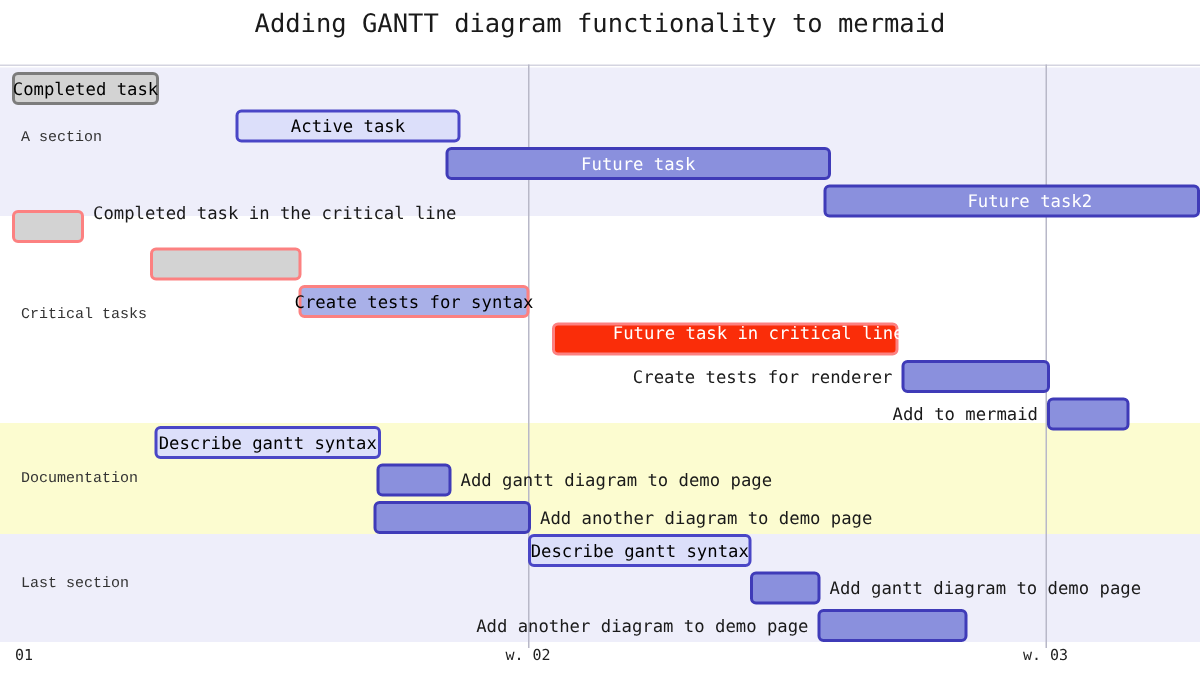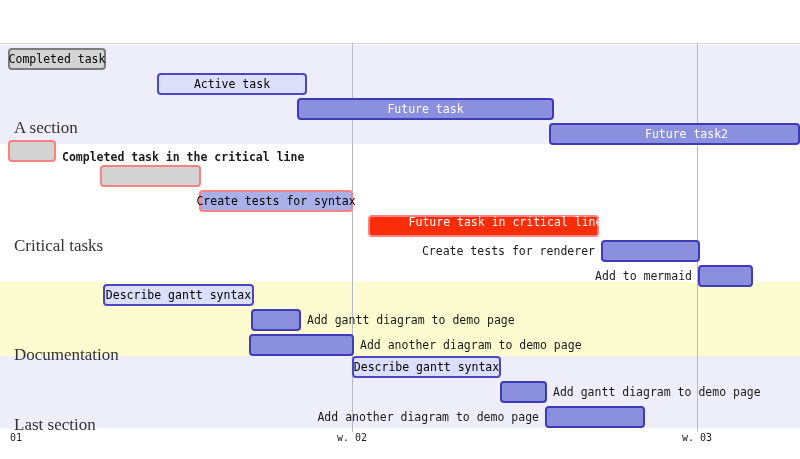--- a/index.html
+++ b/index.html
@@ -41,25 +41,24 @@
   .grid-line {
     position: absolute;
     top: 0;
     width: 1px;
     height: 385px;
     background: #b8b8c8;
   }
   .section-label {
     position: absolute;
     left: 14px;
-    font-size: 17px;
+    font-size: 10px;
     color: #333333;
-    font-family: Liberation Serif, serif;
+    font-family: Liberation Mono, monospace;
     white-space: nowrap;
-    margin-top: 31px;
   }
   .bar {
     position: absolute;
     height: 22px;
     border-radius: 4px;
     box-sizing: border-box;
     display: flex;
     align-items: center;
     justify-content: center;
   }
@@ -114,20 +113,21 @@
     width: 800px;
     height: 1px;
     background: #d4d4e0;
   }
 </style>
 </head>
 <body>
 
 <div id="gantt-root">
 
+  <div id="chart-title">Adding GANTT diagram functionality to mermaid</div>
 
   <div id="plot">
     <div class="plot-top-border"></div>
   <div class="section-band" style="top: 2px; height: 99px; background: rgb(238, 238, 250);"></div>
       <div class="section-band" style="top: 101px; height: 138px; background: rgb(255, 255, 255);"></div>
       <div class="section-band" style="top: 239px; height: 74px; background: rgb(252, 252, 208);"></div>
       <div class="section-band" style="top: 313px; height: 72px; background: rgb(238, 238, 250);"></div>
       <div class="grid-line" style="left: 352px; background: rgb(184, 184, 200);"></div>
       <div class="grid-line" style="left: 697px; background: rgb(184, 184, 200);"></div>
       <div class="section-label" style="top: 44px;">A section</div>
@@ -136,21 +136,21 @@
       <div class="section-label" style="top: 341px;">Last section</div>
       <div class="bar t-done" style="left: 8px; width: 98px; top: 5px;"></div>
       <div class="bar-text inside" style="top: 5px; left: 8px; width: 98px; justify-content: center;">Completed task</div>
       <div class="bar t-active" style="left: 157px; width: 150px; top: 30px;"></div>
       <div class="bar-text inside" style="top: 30px; left: 157px; width: 150px; justify-content: center;">Active task</div>
       <div class="bar t-future" style="left: 297px; width: 257px; top: 55px;"></div>
       <div class="bar-text inside-light" style="top: 55px; left: 297px; width: 257px; justify-content: center;">Future task</div>
       <div class="bar t-future" style="left: 549px; width: 251px; top: 80px;"></div>
       <div class="bar-text inside-light" style="top: 80px; left: 549px; width: 275px; justify-content: center;">Future task2</div>
       <div class="bar t-donecrit" style="left: 8px; width: 48px; top: 97px;"></div>
-      <div class="bar-text outside" style="top: 103px; left: 62px; font-weight: bold;">Completed task in the critical line</div>
+      <div class="bar-text outside" style="top: 88px; left: 62px;">Completed task in the critical line</div>
       <div class="bar t-donecrit" style="left: 100px; width: 101px; top: 122px;"></div>
       <div class="bar t-activecrit" style="left: 199px; width: 154px; top: 147px;"></div>
       <div class="bar-text inside" style="top: 147px; left: 199px; width: 154px; justify-content: center;">Create tests for syntax</div>
       <div class="bar t-futurecrit" style="left: 368px; width: 231px; top: 172px;"></div>
       <div class="bar-text inside-light" style="top: 168px; left: 368px; width: 231px; justify-content: center; padding-left: 22px;">Future task in critical line</div>
       <div class="bar t-future" style="left: 601px; width: 99px; top: 197px;"></div>
       <div class="bar-text outside" style="top: 197px; left: 0px; width: 595px; justify-content: flex-end;">Create tests for renderer</div>
       <div class="bar t-future" style="left: 698px; width: 55px; top: 222px;"></div>
       <div class="bar-text outside" style="top: 222px; left: 0px; width: 692px; justify-content: flex-end;">Add to mermaid</div>
       <div class="bar t-active" style="left: 103px; width: 151px; top: 241px;"></div>

